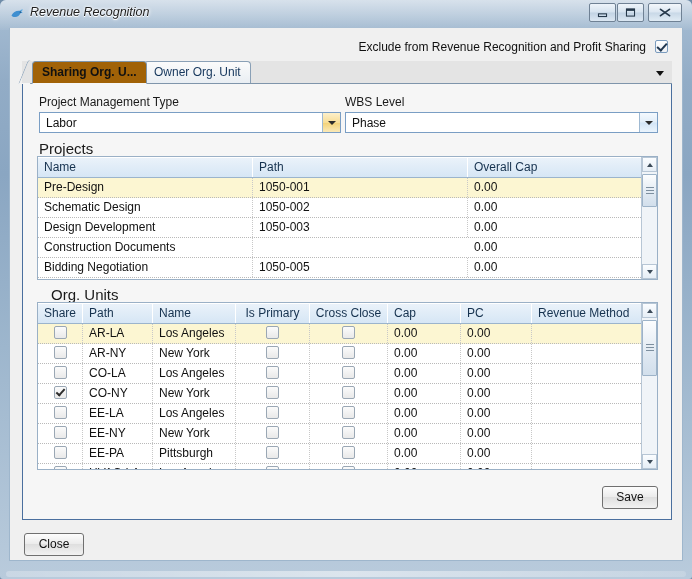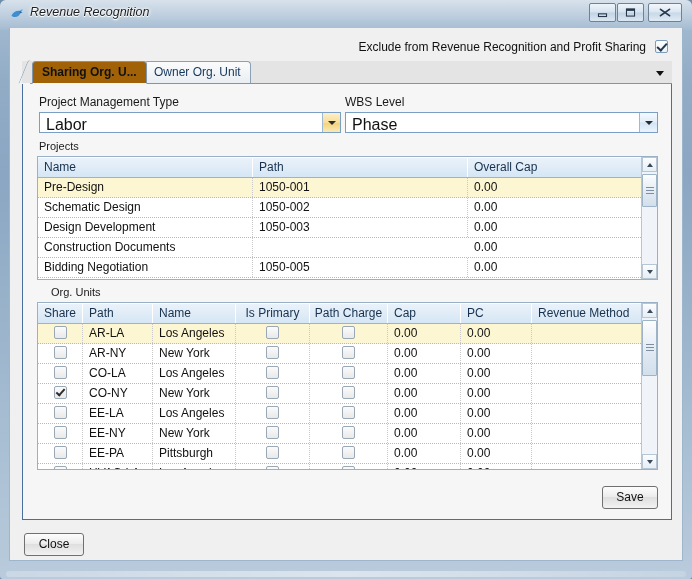--- a/index.html
+++ b/index.html
@@ -174,21 +174,21 @@
   .combo {
     position: absolute;
     box-sizing: border-box;
     height: 21px;
     border: 1px solid #7a9ec4;
     background: #ffffff;
     cursor: default;
   }
   .combo-text {
     position: absolute; left: 6px; top: 3px;
-    font-size: 16px; color: #111; white-space: nowrap;
+    font-size: 12px; color: #111; white-space: nowrap;
   }
   .combo-btn {
     position: absolute; right: 0; top: 0; bottom: 0; width: 18px;
     box-sizing: border-box;
     border-left: 1px solid #9fb9d2;
   }
   .combo-btn.amber {
     background: linear-gradient(180deg,#fdf0cb 0%,#f7dd96 50%,#f3d277 52%,#fae9b8 100%);
   }
   .combo-btn.blue {
@@ -199,21 +199,21 @@
     margin-left: -4px; margin-top: -2px;
     width: 0; height: 0;
     border-left: 4px solid transparent;
     border-right: 4px solid transparent;
     border-top: 4px solid #2b2b2b;
   }
 
   
   .group-label {
     position: absolute;
-    font-size: 11px; color: #1a1a1a;
+    font-size: 15px; color: #1a1a1a;
   }
   .grid {
     position: absolute;
     box-sizing: border-box;
     background: #ffffff;
     border: 1px solid #9ab0c6;
     overflow: hidden;
   }
   .grid-head {
     position: relative;
@@ -455,21 +455,21 @@
         </div>
       </div>
 
       <span class="group-label" style="left:28px; top:203px;">Org. Units</span>
       <div class="grid" id="org-grid" style="left:14px; top:219px; width:621px; height:168px;">
         <div class="grid-head" id="org-head">
             <div class="hcell" style="left: 0px; width: 45px; text-align: center; padding-left: 0px;">Share</div>
             <div class="hcell" style="left: 45px; width: 70px;">Path</div>
             <div class="hcell" style="left: 115px; width: 83px;">Name</div>
             <div class="hcell" style="left: 198px; width: 74px; text-align: center; padding-left: 0px;">Is Primary</div>
-            <div class="hcell" style="left: 272px; width: 78px; text-align: center; padding-left: 0px;">Path Charge</div>
+            <div class="hcell" style="left: 272px; width: 78px; text-align: center; padding-left: 0px;">Cross Close</div>
             <div class="hcell" style="left: 350px; width: 73px;">Cap</div>
             <div class="hcell" style="left: 423px; width: 71px;">PC</div>
             <div class="hcell" style="left: 494px; width: 110px;">Revenue Method</div>
           </div>
         <div class="grid-body" id="org-body">
             <div class="grow sel">
               <div class="cell chk" style="left: 0px; width: 45px;"><span class="winchk"></span></div>
               <div class="cell" style="left: 45px; width: 70px;">AR-LA</div>
               <div class="cell" style="left: 115px; width: 83px;">Los Angeles</div>
               <div class="cell chk" style="left: 198px; width: 74px;"><span class="winchk"></span></div>

